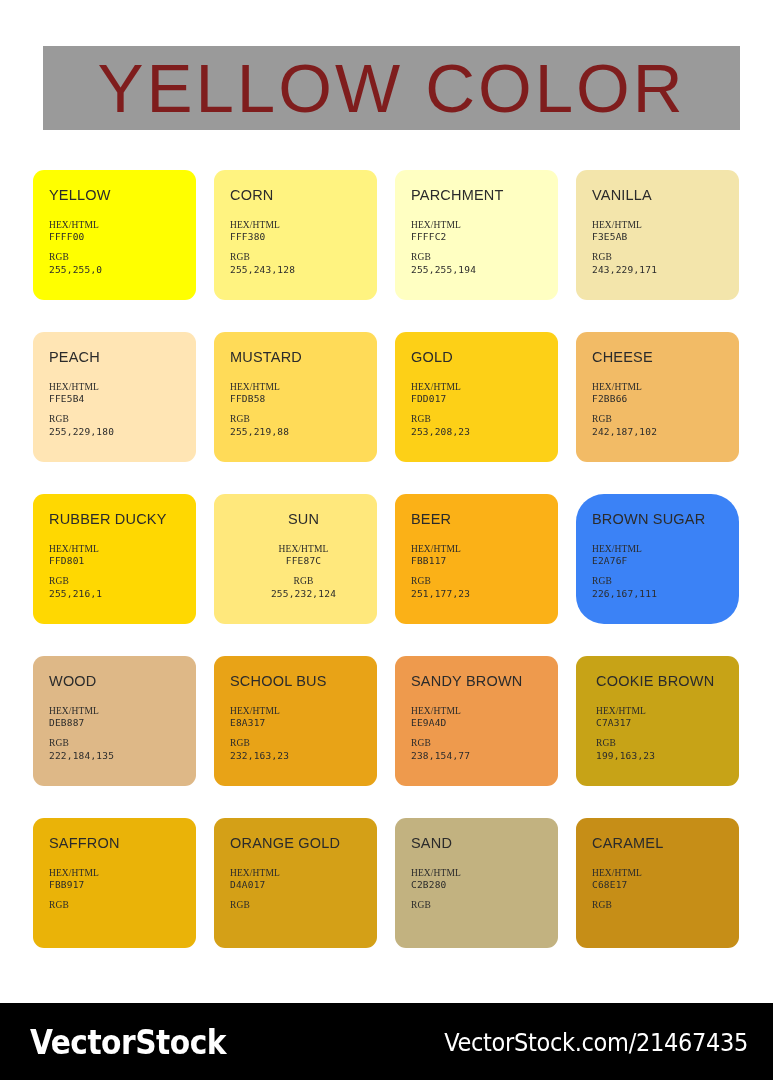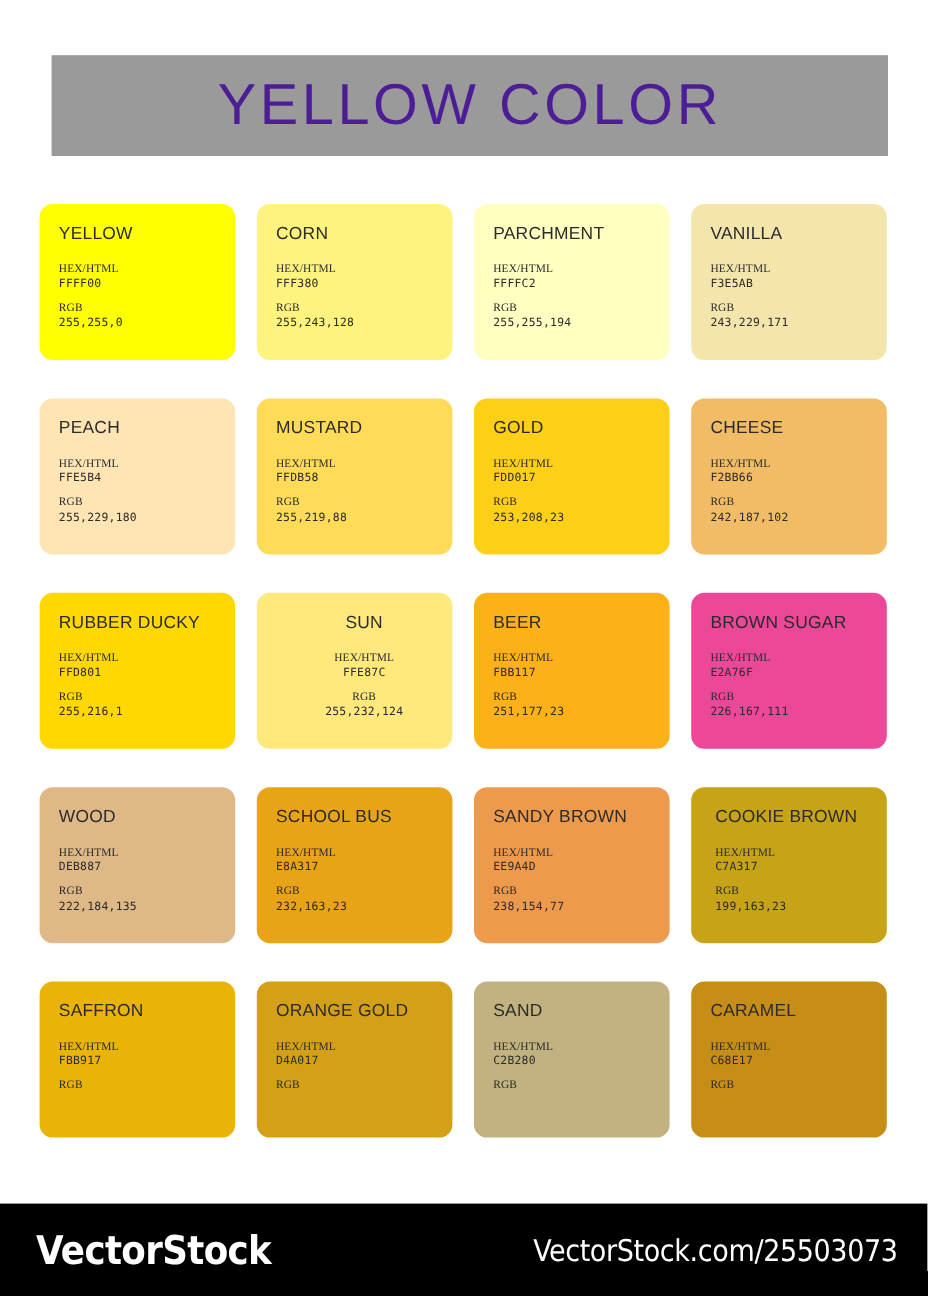--- a/index.html
+++ b/index.html
@@ -22,22 +22,22 @@
     left: 43px;
     top: 46px;
     width: 697px;
     height: 84px;
     background: #9a9a9a;
     display: flex;
     align-items: center;
     justify-content: center;
   }
   .header-title {
-    color: #4c1d95;
-    font-size: 48px;
+    color: #7f1d1d;
+    font-size: 69px;
     font-weight: 400;
     letter-spacing: 3px;
     line-height: 1;
     white-space: nowrap;
     font-family: "Liberation Sans", sans-serif;
   }
 
   
   .palette-grid {
     position: absolute;
@@ -250,21 +250,21 @@
       <div class="card-title">BEER</div>
       <div class="field-block">
         <div class="field-label">HEX/HTML</div>
         <div class="field-value">FBB117</div>
       </div>
       <div class="field-block">
         <div class="field-label">RGB</div>
         <div class="field-value">251,177,23</div>
       </div>
     </div>
-    <div class="color-card" style="background: #ec4899;">
+    <div class="color-card" style="background: #3b82f6; border-radius: 28px;">
       <div class="card-title">BROWN SUGAR</div>
       <div class="field-block">
         <div class="field-label">HEX/HTML</div>
         <div class="field-value">E2A76F</div>
       </div>
       <div class="field-block">
         <div class="field-label">RGB</div>
         <div class="field-value">226,167,111</div>
       </div>
     </div>
@@ -353,14 +353,14 @@
       </div>
       <div class="field-block">
         <div class="field-label">RGB</div>
         <div class="field-value"></div>
       </div>
     </div>
   </div>
 
 <div class="footer-bar">
   <div class="footer-logo">VectorStock</div>
-  <div class="footer-url">VectorStock.com/25503073</div>
+  <div class="footer-url">VectorStock.com/21467435</div>
 </div>
 
 </body></html>

